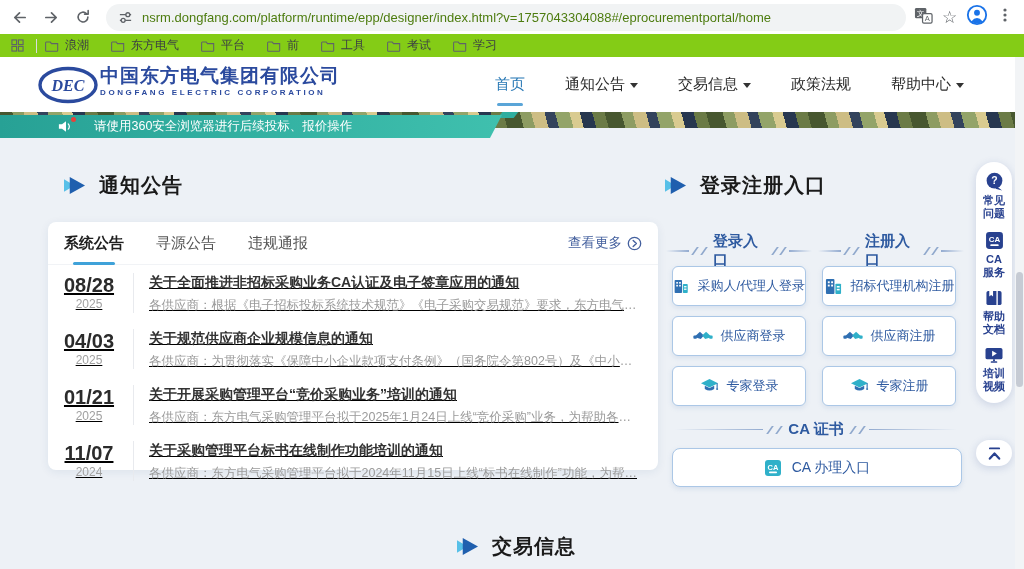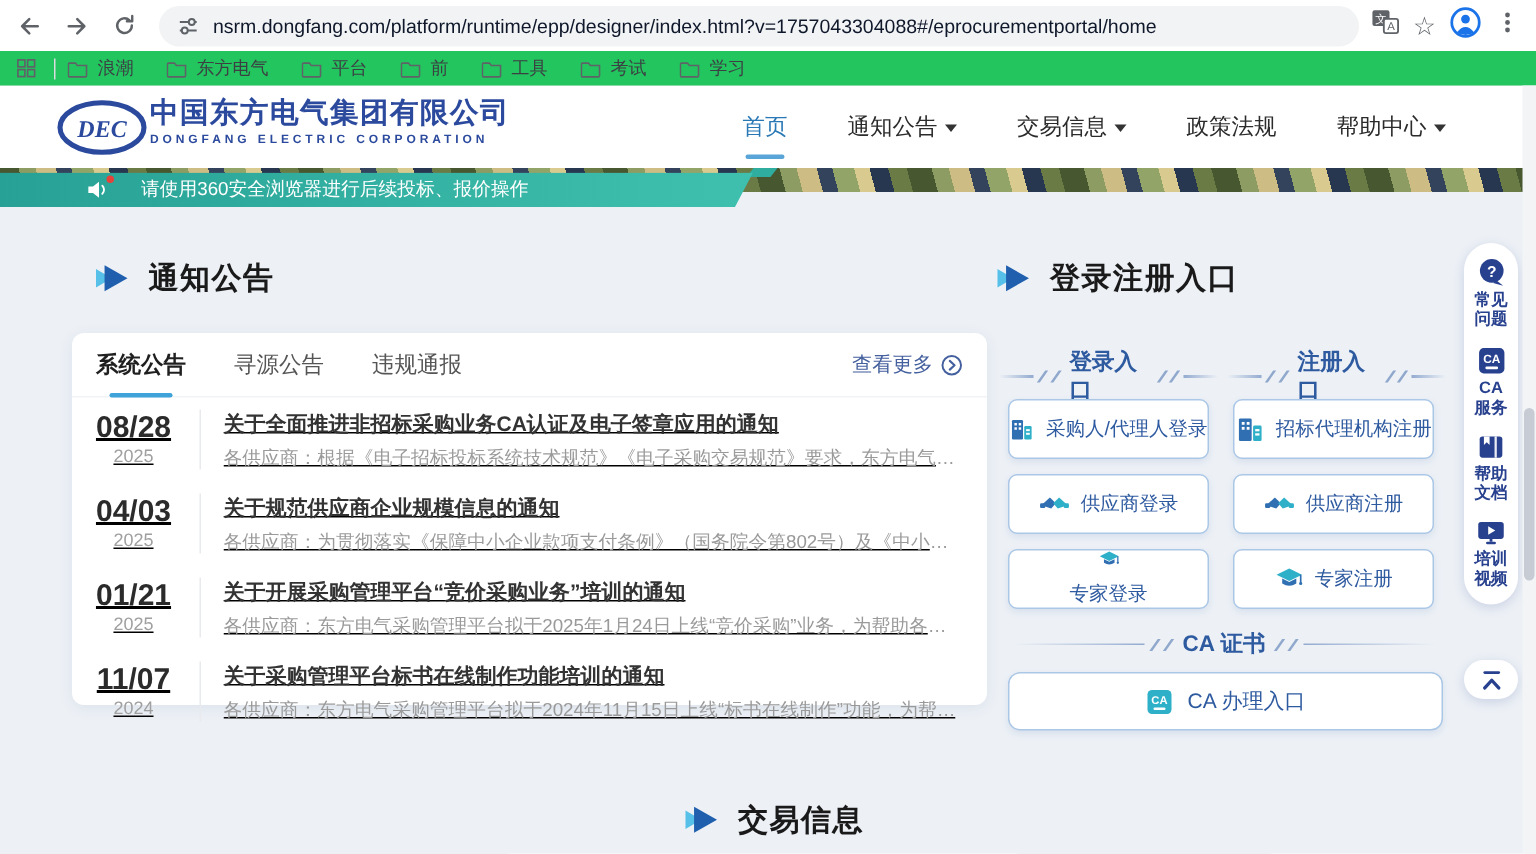--- a/index.html
+++ b/index.html
@@ -4,24 +4,24 @@
 <style>
   * { margin:0; padding:0; box-sizing:border-box; }
   html,body { width:1024px; height:569px; overflow:hidden; }
   body { font-family:"Liberation Sans","DejaVu Sans",sans-serif; background:#fff; position:relative; }
 
   
   .chrome { position:absolute; left:0; top:0; width:1024px; height:57px; background:#ffffff; border-bottom:1px solid #dadce0; z-index:50; }
   .toolbar { position:absolute; left:0; top:0; width:1024px; height:34px; display:flex; align-items:center; }
   .nav-btn { width:26px; height:26px; display:flex; align-items:center; justify-content:center; border-radius:50%; margin-left:6px; cursor:pointer; }
   .omnibox { height:27px; background:#f1f3f4; border-radius:14px; flex:0 0 auto; width:800px; margin-left:10px; display:flex; align-items:center; padding:0 12px; }
-  .omni-url { font-size:13px; color:#0f172a; margin-left:9px; white-space:nowrap; overflow:hidden; }
+  .omni-url { font-size:13px; color:#4d7c0f; margin-left:9px; white-space:nowrap; overflow:hidden; }
   .chrome-right { display:flex; align-items:center; margin-left:8px; gap:9px; }
   .star { font-size:17px; color:#5f6368; line-height:1; }
-  .bookmarks { position:absolute; left:0; top:34px; width:1024px; height:23px; display:flex; align-items:center; background:#22c55e; }
+  .bookmarks { position:absolute; left:0; top:34px; width:1024px; height:23px; display:flex; align-items:center; background:#84cc16; }
   .bm-sep { width:1px; height:14px; background:#dadce0; margin:0 8px 0 6px; }
   .bm-item { display:flex; align-items:center; gap:6px; margin-right:22px; cursor:pointer; }
   .bm-item span { font-size:12px; color:#3c4043; }
 
   
   .site-header { position:absolute; left:0; top:57px; width:1024px; height:55px; background:#fff; z-index:40; }
   .logo-wrap { position:absolute; left:36px; top:8px; display:flex; align-items:flex-start; gap:0; }
   .co-names { display:flex; flex-direction:column; }
   .co-cn { font-size:19px; font-weight:bold; color:#2b4a9e; letter-spacing:1px; line-height:22px; }
   .co-en { font-size:8px; font-weight:bold; color:#2b4a9e; letter-spacing:2.6px; line-height:11px; }
@@ -380,21 +380,21 @@
   </div>
   <div class="entry-btn" style="left:822px; top:188px;">
     <svg width="20" height="14" viewBox="0 0 22 16">
         <polygon points="1,9 7.5,3 12,7.5 8.5,11.5" fill="#2f6fb2"></polygon>
         <polygon points="21,9 14.5,3 10,7.5 13.5,11.5" fill="#2fb0c9"></polygon>
         <rect x="0" y="7.5" width="4" height="3.5" rx="1" fill="#2f6fb2"></rect>
         <rect x="18" y="7.5" width="4" height="3.5" rx="1" fill="#2fb0c9"></rect>
       </svg>
     <span>供应商注册</span>
   </div>
-  <div class="entry-btn" style="left:672px; top:238px;flex-direction:column;">
+  <div class="entry-btn" style="left:672px; top:238px;">
     <svg width="19" height="16" viewBox="0 0 20 17">
         <polygon points="10,1 19,5.5 10,10 1,5.5" fill="#2fb0c9"></polygon>
         <path d="M5 8.2 v3.4 q5 3.3 10 0 v-3.4 l-5 2.5 z" fill="#2f6fb2"></path>
         <rect x="17.5" y="5.5" width="1.2" height="5.2" fill="#2f6fb2"></rect>
         <circle cx="18.1" cy="11.6" r="1.1" fill="#2f6fb2"></circle>
       </svg>
     <span>专家登录</span>
   </div>
   <div class="entry-btn" style="left:822px; top:238px;">
     <svg width="19" height="16" viewBox="0 0 20 17">

